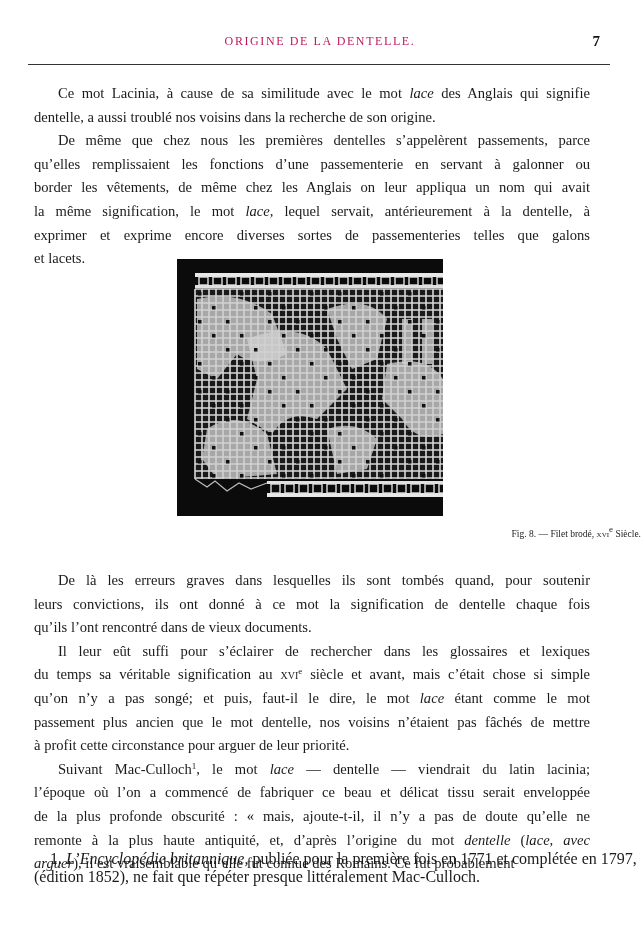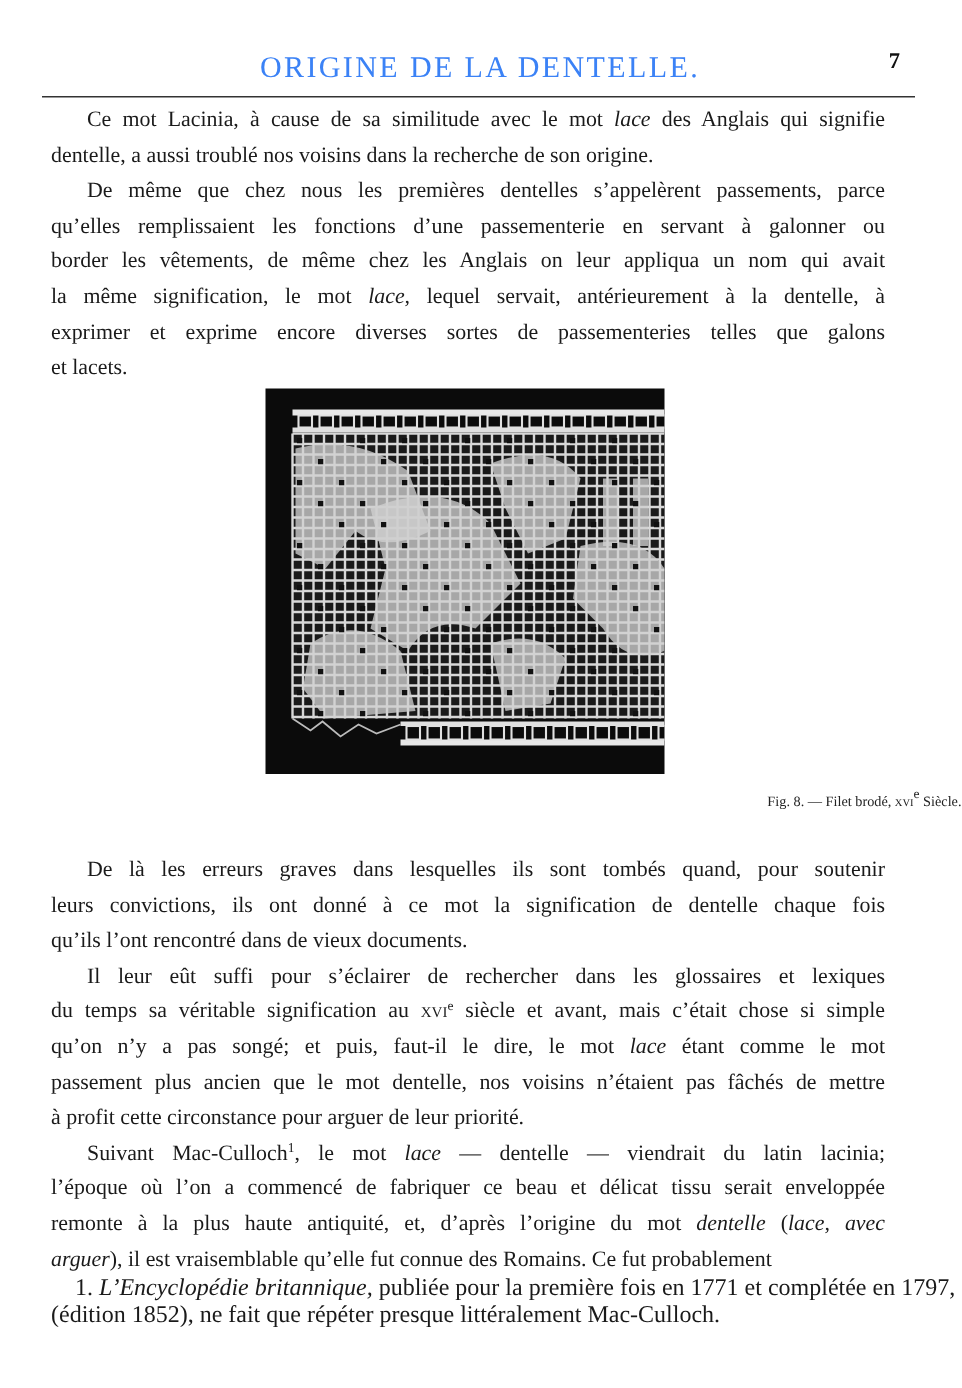--- a/index.html
+++ b/index.html
@@ -6,21 +6,21 @@
   body {
     width: 641px; height: 925px; position: relative; overflow: hidden;
     font-family: "Liberation Serif", "DejaVu Serif", serif;
     color: #1a1a1a;
   }
   .header {
     position: absolute; left: 28px; top: 34px; width: 584px; height: 20px;
   }
   .running-title {
     position: absolute; left: 0; right: 0; top: 0; text-align: center;
-    font-size: 20px; letter-spacing: 1.6px; color: #3b82f6;
+    font-size: 12px; letter-spacing: 1.6px; color: #be185d;
   }
   .page-number {
     position: absolute; right: 12px; top: -1px; font-size: 15px; font-weight: bold; color: #111;
   }
   .rule {
     position: absolute; left: 28px; top: 64px; width: 582px; height: 0;
     border-top: 1.5px solid #333;
   }
   .block {
     position: absolute; left: 34px; width: 556px;
@@ -51,21 +51,21 @@
 </style>
 </head>
 <body>
 
 <div class="header">
   <div class="running-title">ORIGINE DE LA DENTELLE.</div>
   <div class="page-number">7</div>
 </div>
 <div class="rule"></div>
 
-<div class="block" style="top:69px;">
+<div class="block" style="top:82px;">
   <div>
       <span class="line indent"><span>Ce mot Lacinia, à cause de sa similitude avec le mot </span><em>lace</em><span> des Anglais qui signifie</span></span>
       <span class="line last"><span>dentelle, a aussi troublé nos voisins dans la recherche de son origine.</span></span>
     </div>
   <div>
       <span class="line indent"><span>De même que chez nous les premières dentelles s’appelèrent passements, parce</span></span>
       <span class="line"><span>qu’elles remplissaient les fonctions d’une passementerie en servant à galonner ou</span></span>
       <span class="line"><span>border les vêtements, de même chez les Anglais on leur appliqua un nom qui avait</span></span>
       <span class="line"><span>la même signification, le mot </span><em>lace,</em><span> lequel servait, antérieurement à la dentelle, à</span></span>
       <span class="line"><span>exprimer et exprime encore diverses sortes de passementeries telles que galons</span></span>
@@ -306,20 +306,21 @@
   <div>
       <span class="line indent"><span>Il leur eût suffi pour s’éclairer de rechercher dans les glossaires et lexiques</span></span>
       <span class="line"><span>du temps sa véritable signification au </span><span class="sc">xvi</span><sup>e</sup><span> siècle et avant, mais c’était chose si simple</span></span>
       <span class="line"><span>qu’on n’y a pas songé; et puis, faut-il le dire, le mot </span><em>lace</em><span> étant comme le mot</span></span>
       <span class="line"><span>passement plus ancien que le mot dentelle, nos voisins n’étaient pas fâchés de mettre</span></span>
       <span class="line last"><span>à profit cette circonstance pour arguer de leur priorité.</span></span>
     </div>
   <div>
       <span class="line indent"><span>Suivant Mac-Culloch</span><sup>1</sup><span>, le mot </span><em>lace</em><span> — dentelle — viendrait du latin lacinia;</span></span>
       <span class="line"><span>l’époque où l’on a commencé de fabriquer ce beau et délicat tissu serait enveloppée</span></span>
+      <span class="line"><span>de la plus profonde obscurité : « mais, ajoute-t-il, il n’y a pas de doute qu’elle ne</span></span>
       <span class="line"><span>remonte à la plus haute antiquité, et, d’après l’origine du mot </span><em>dentelle</em><span> (</span><em>lace, avec</em></span>
       <span class="line last"><em>arguer</em><span>), il est vraisemblable qu’elle fut connue des Romains. Ce fut probablement</span></span>
     </div>
 </div>
 
 <div class="footnote">
     <span class="line" style="padding-left: 16px;"><span>1. </span><em>L’Encyclopédie britannique,</em><span> publiée pour la première fois en 1771 et complétée en 1797, à l’article </span><em>Dentelle</em></span>
     <span class="line last"><span>(édition 1852), ne fait que répéter presque littéralement Mac-Culloch.</span></span>
   </div>
 

